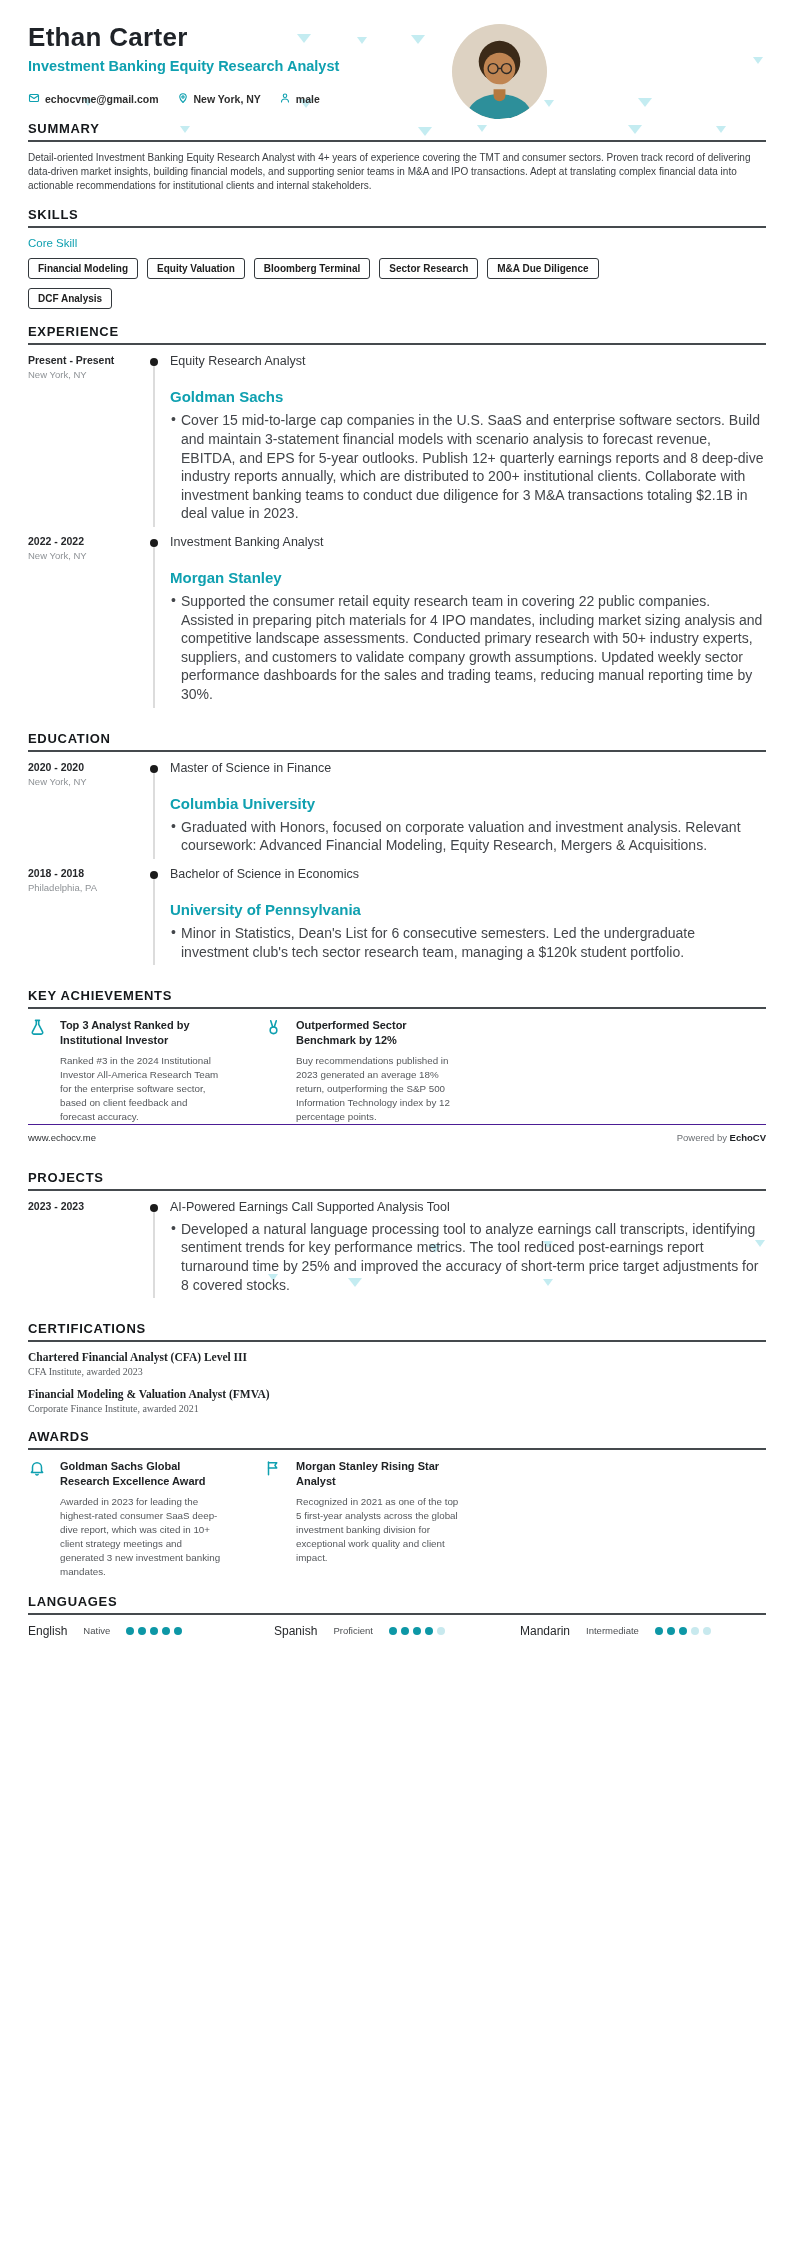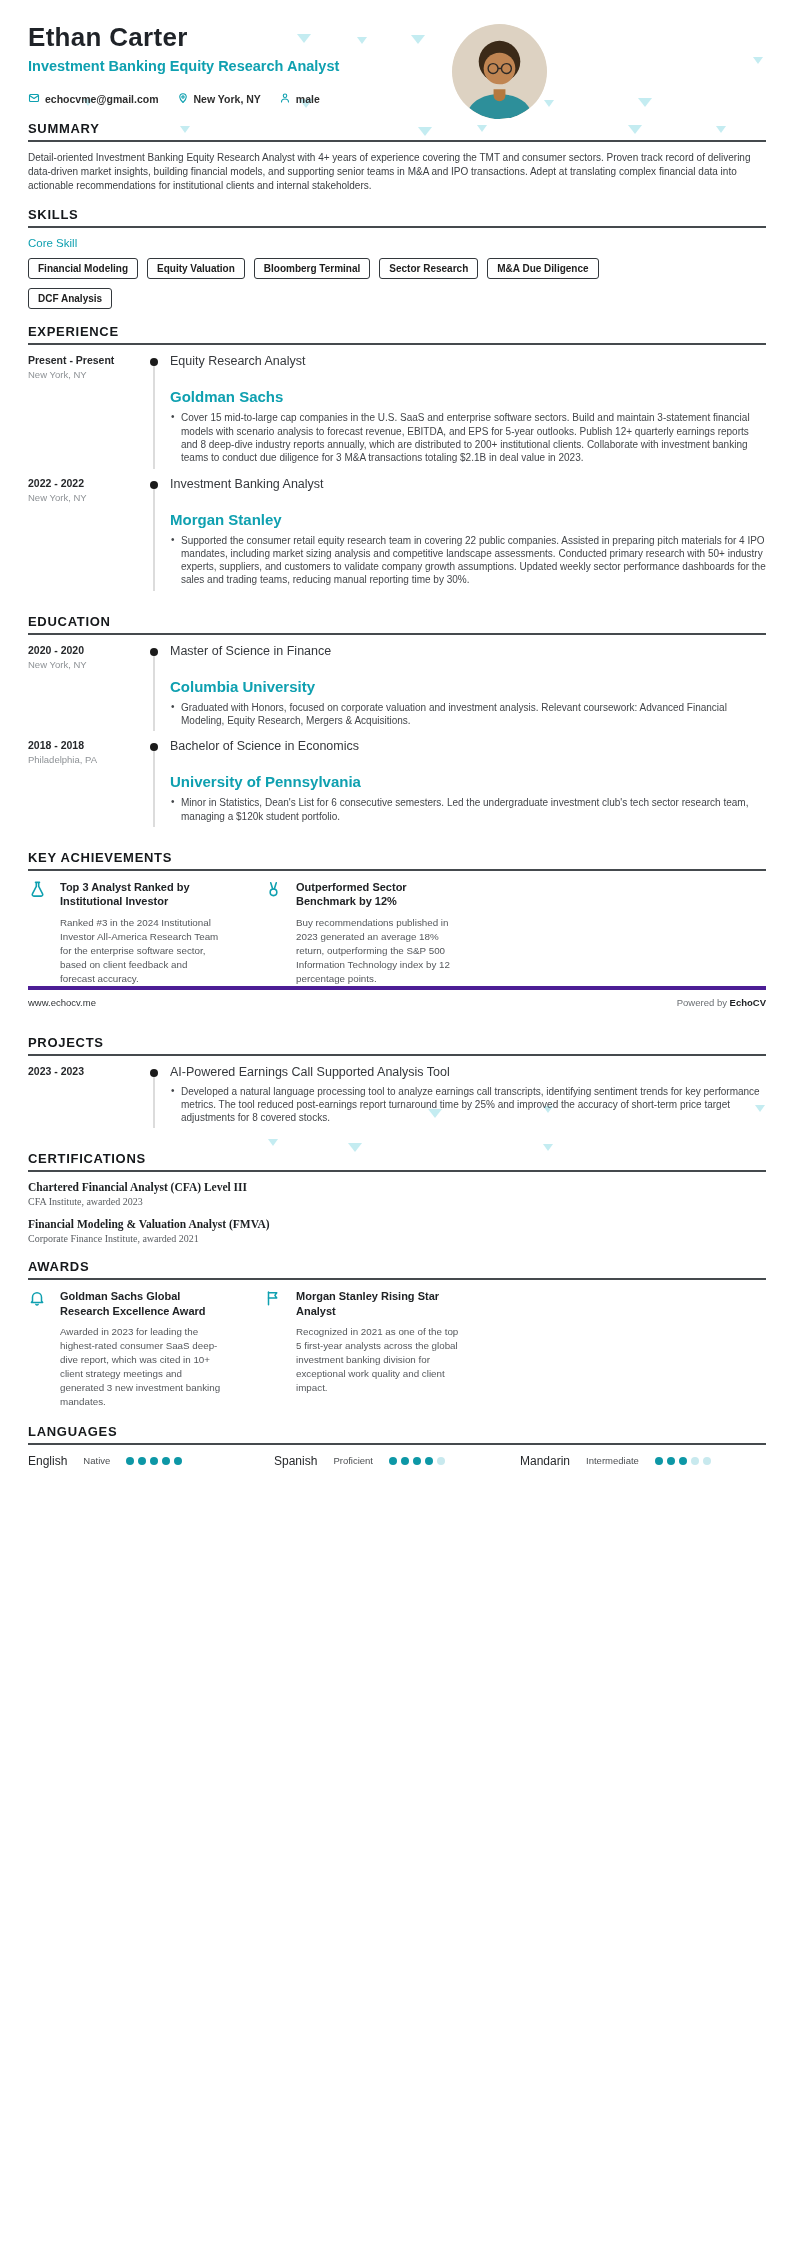--- a/index.html
+++ b/index.html
@@ -43,21 +43,21 @@
 
   
   .entry{display:grid;grid-template-columns:112px 30px 1fr;padding-bottom:12px;}
   .entry-dates{font-size:10.5px;font-weight:700;color:#26282b;}
   .entry-loc{font-size:9.5px;color:#8e9296;margin-top:3px;}
   .entry-timeline{position:relative;}
   .entry-timeline::before{content:"";position:absolute;left:13px;top:5px;bottom:-4px;width:2px;background:#dcdcdc;}
   .tl-dot{position:absolute;left:10px;top:4px;width:8px;height:8px;border-radius:50%;background:#1b1b1b;}
   .entry-role{font-size:12.5px;color:#36393d;}
   .entry-company{font-size:15px;font-weight:700;color:var(--accent);margin-top:20px;}
-  .bullet{position:relative;padding-left:11px;margin-top:6px;font-size:10px;line-height:1.33;color:#43464a;}
+  .bullet{position:relative;padding-left:11px;margin-top:6px;font-size:14px;line-height:1.33;color:#43464a;}
   .bullet::before{content:"\2022";position:absolute;left:1px;top:-1px;color:#43464a;}
 
   
   .twocol{display:grid;grid-template-columns:196px 196px;column-gap:40px;}
   .ach{display:grid;grid-template-columns:24px 1fr;column-gap:8px;align-items:start;}
   .ach-title{font-size:11px;font-weight:700;color:#202326;line-height:1.32;}
   .ach-text{font-size:9.8px;color:#55585c;line-height:1.42;margin-top:7px;}
 
   
   .cert{margin-bottom:11px;font-family:Liberation Serif, serif;}
@@ -68,21 +68,21 @@
   .langs{display:flex;}
   .lang{flex:1;display:flex;align-items:center;gap:16px;text-align:right;}
   .lang-name{font-size:12px;color:#26282b;}
   .lang-level{font-size:9.5px;color:#4c4f52;}
   .dots{display:inline-flex;gap:4px;align-items:center;}
   .dot{width:8px;height:8px;border-radius:50%;display:inline-block;}
   .dot-filled{background:var(--accent-dark);}
   .dot-empty{background:#c8e9ee;}
 
   
-  .page-footer{margin-top:auto;display:flex;justify-content:space-between;align-items:flex-end;border-top:4px solid #4c1d95;padding:7px 0 9px;font-size:9.5px;}
+  .page-footer{margin-top:auto;display:flex;justify-content:space-between;align-items:flex-end;border-top:1px solid #4c1d95;padding:7px 0 9px;font-size:9.5px;}
   .footer-site{color:#303336;text-decoration:none;font-weight:400;}
   .powered{color:#6a6e72;}
   .powered strong{color:#1c1f22;font-weight:700;}
 </style>
 </head>
 <body>
 
 <div class="sheet">
 
   <section class="page page1">

